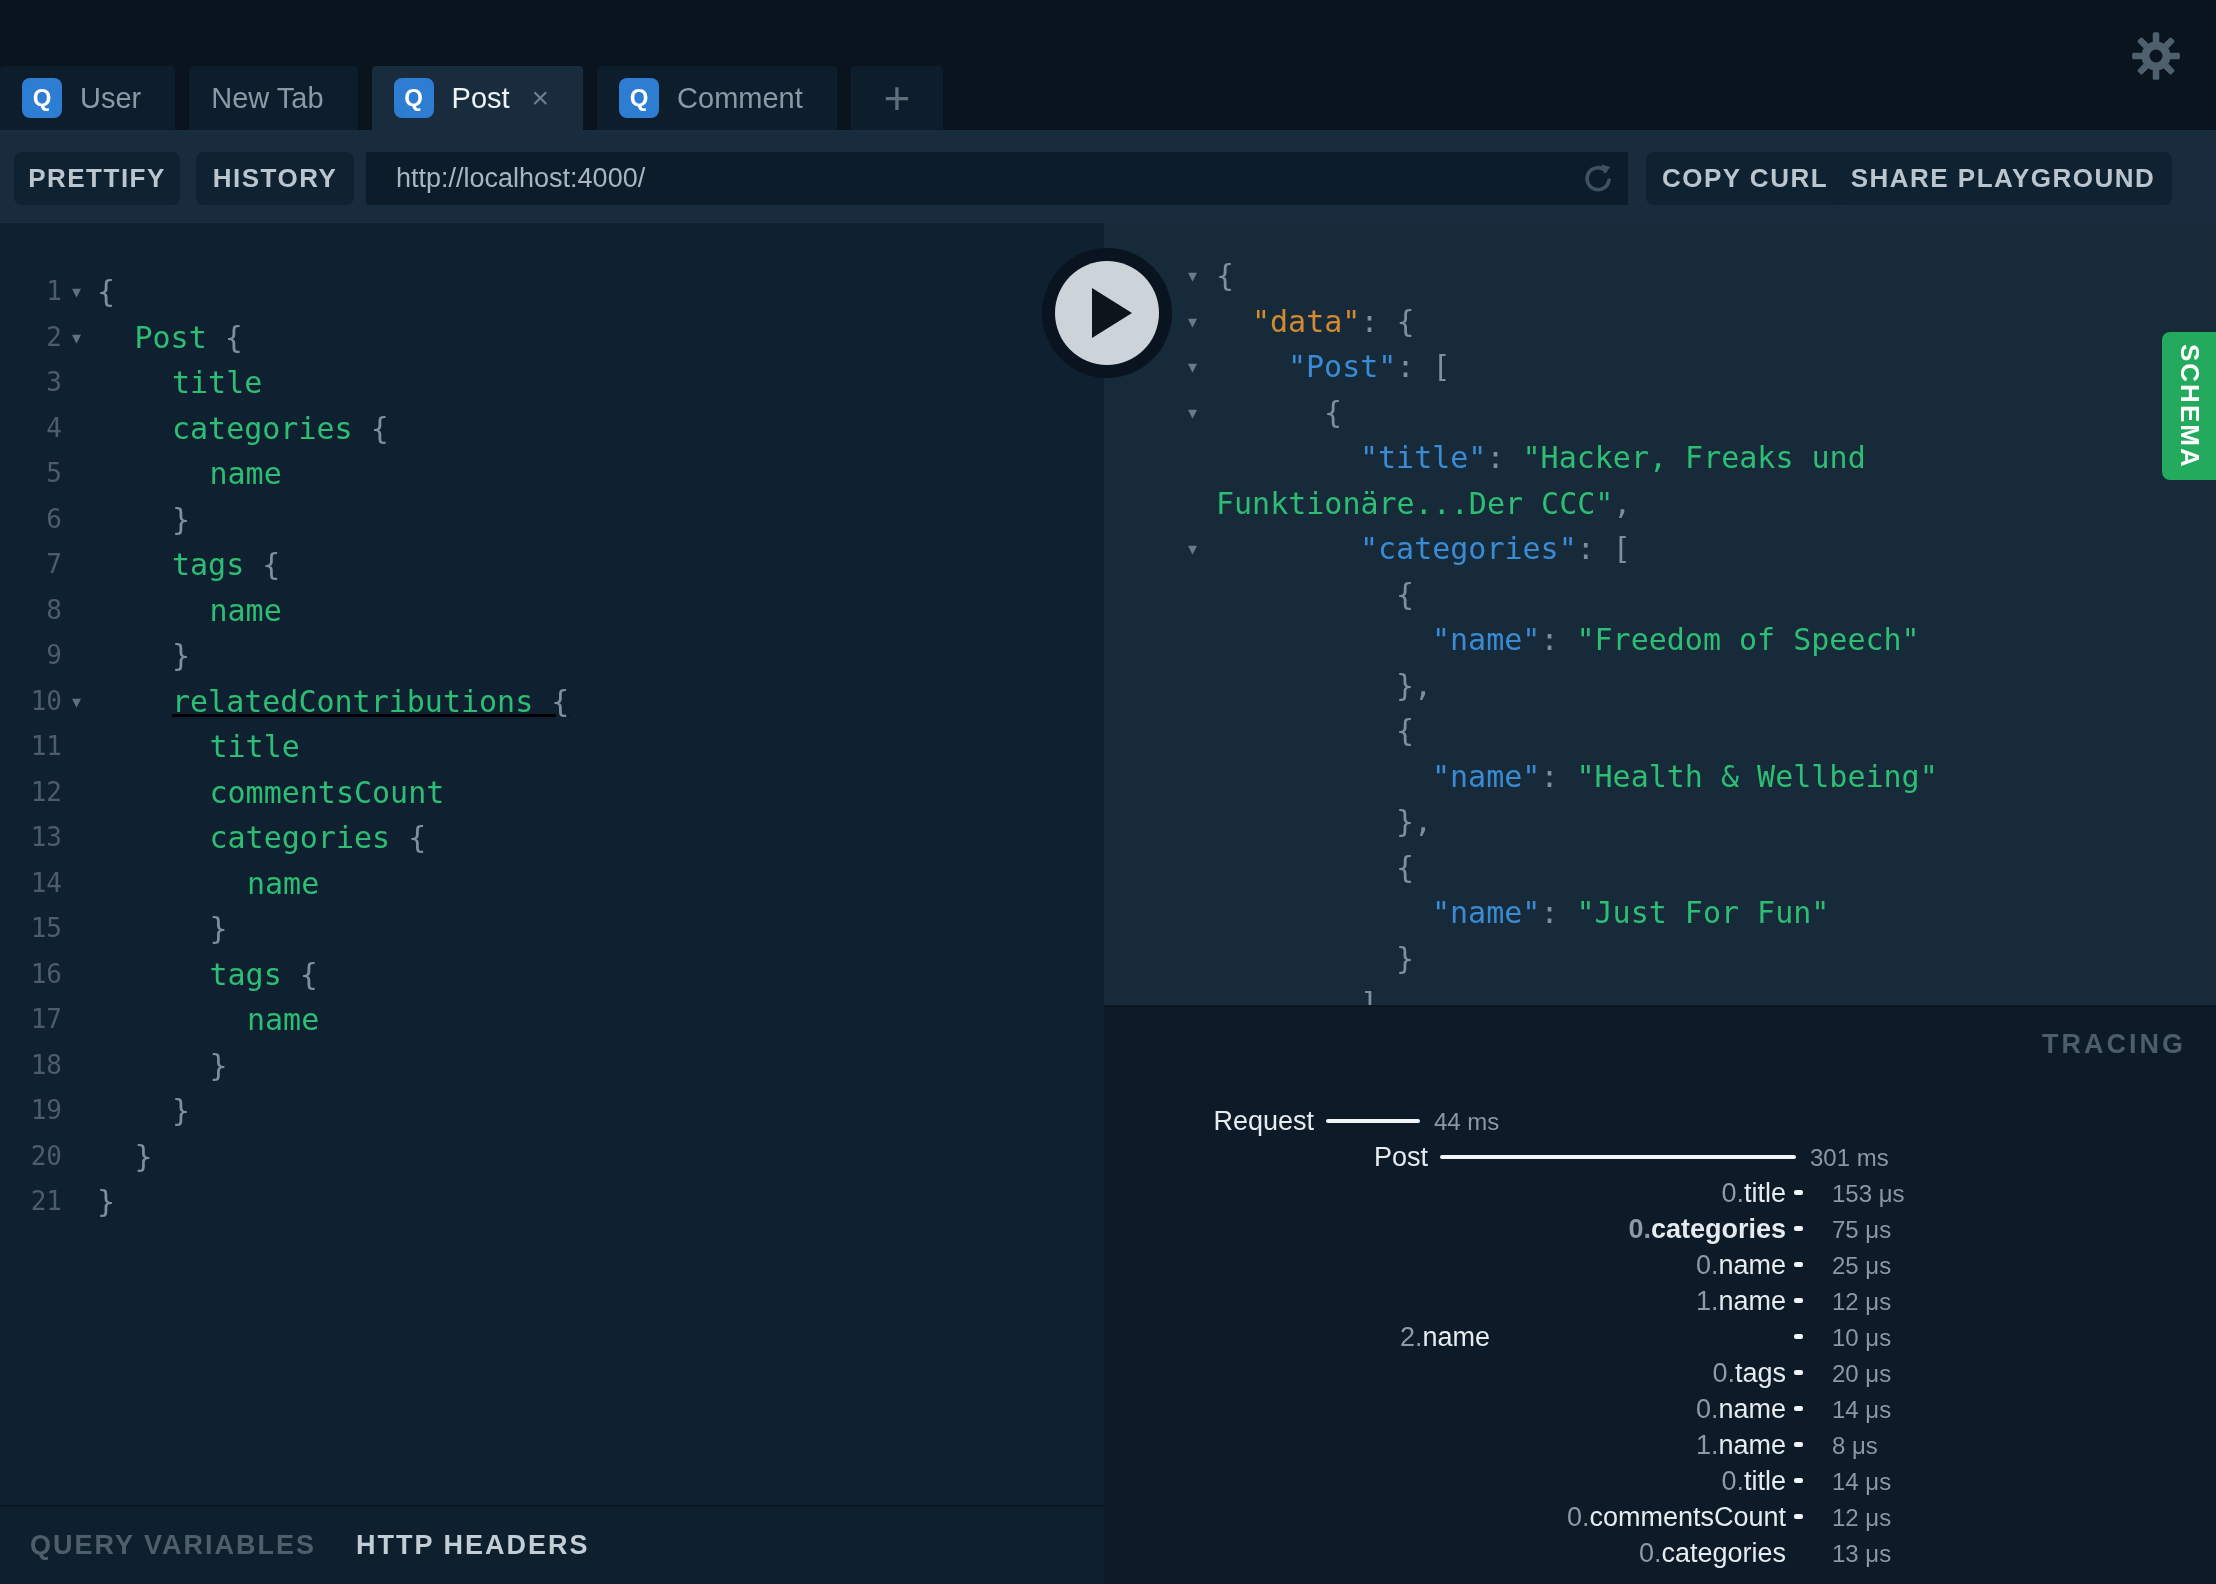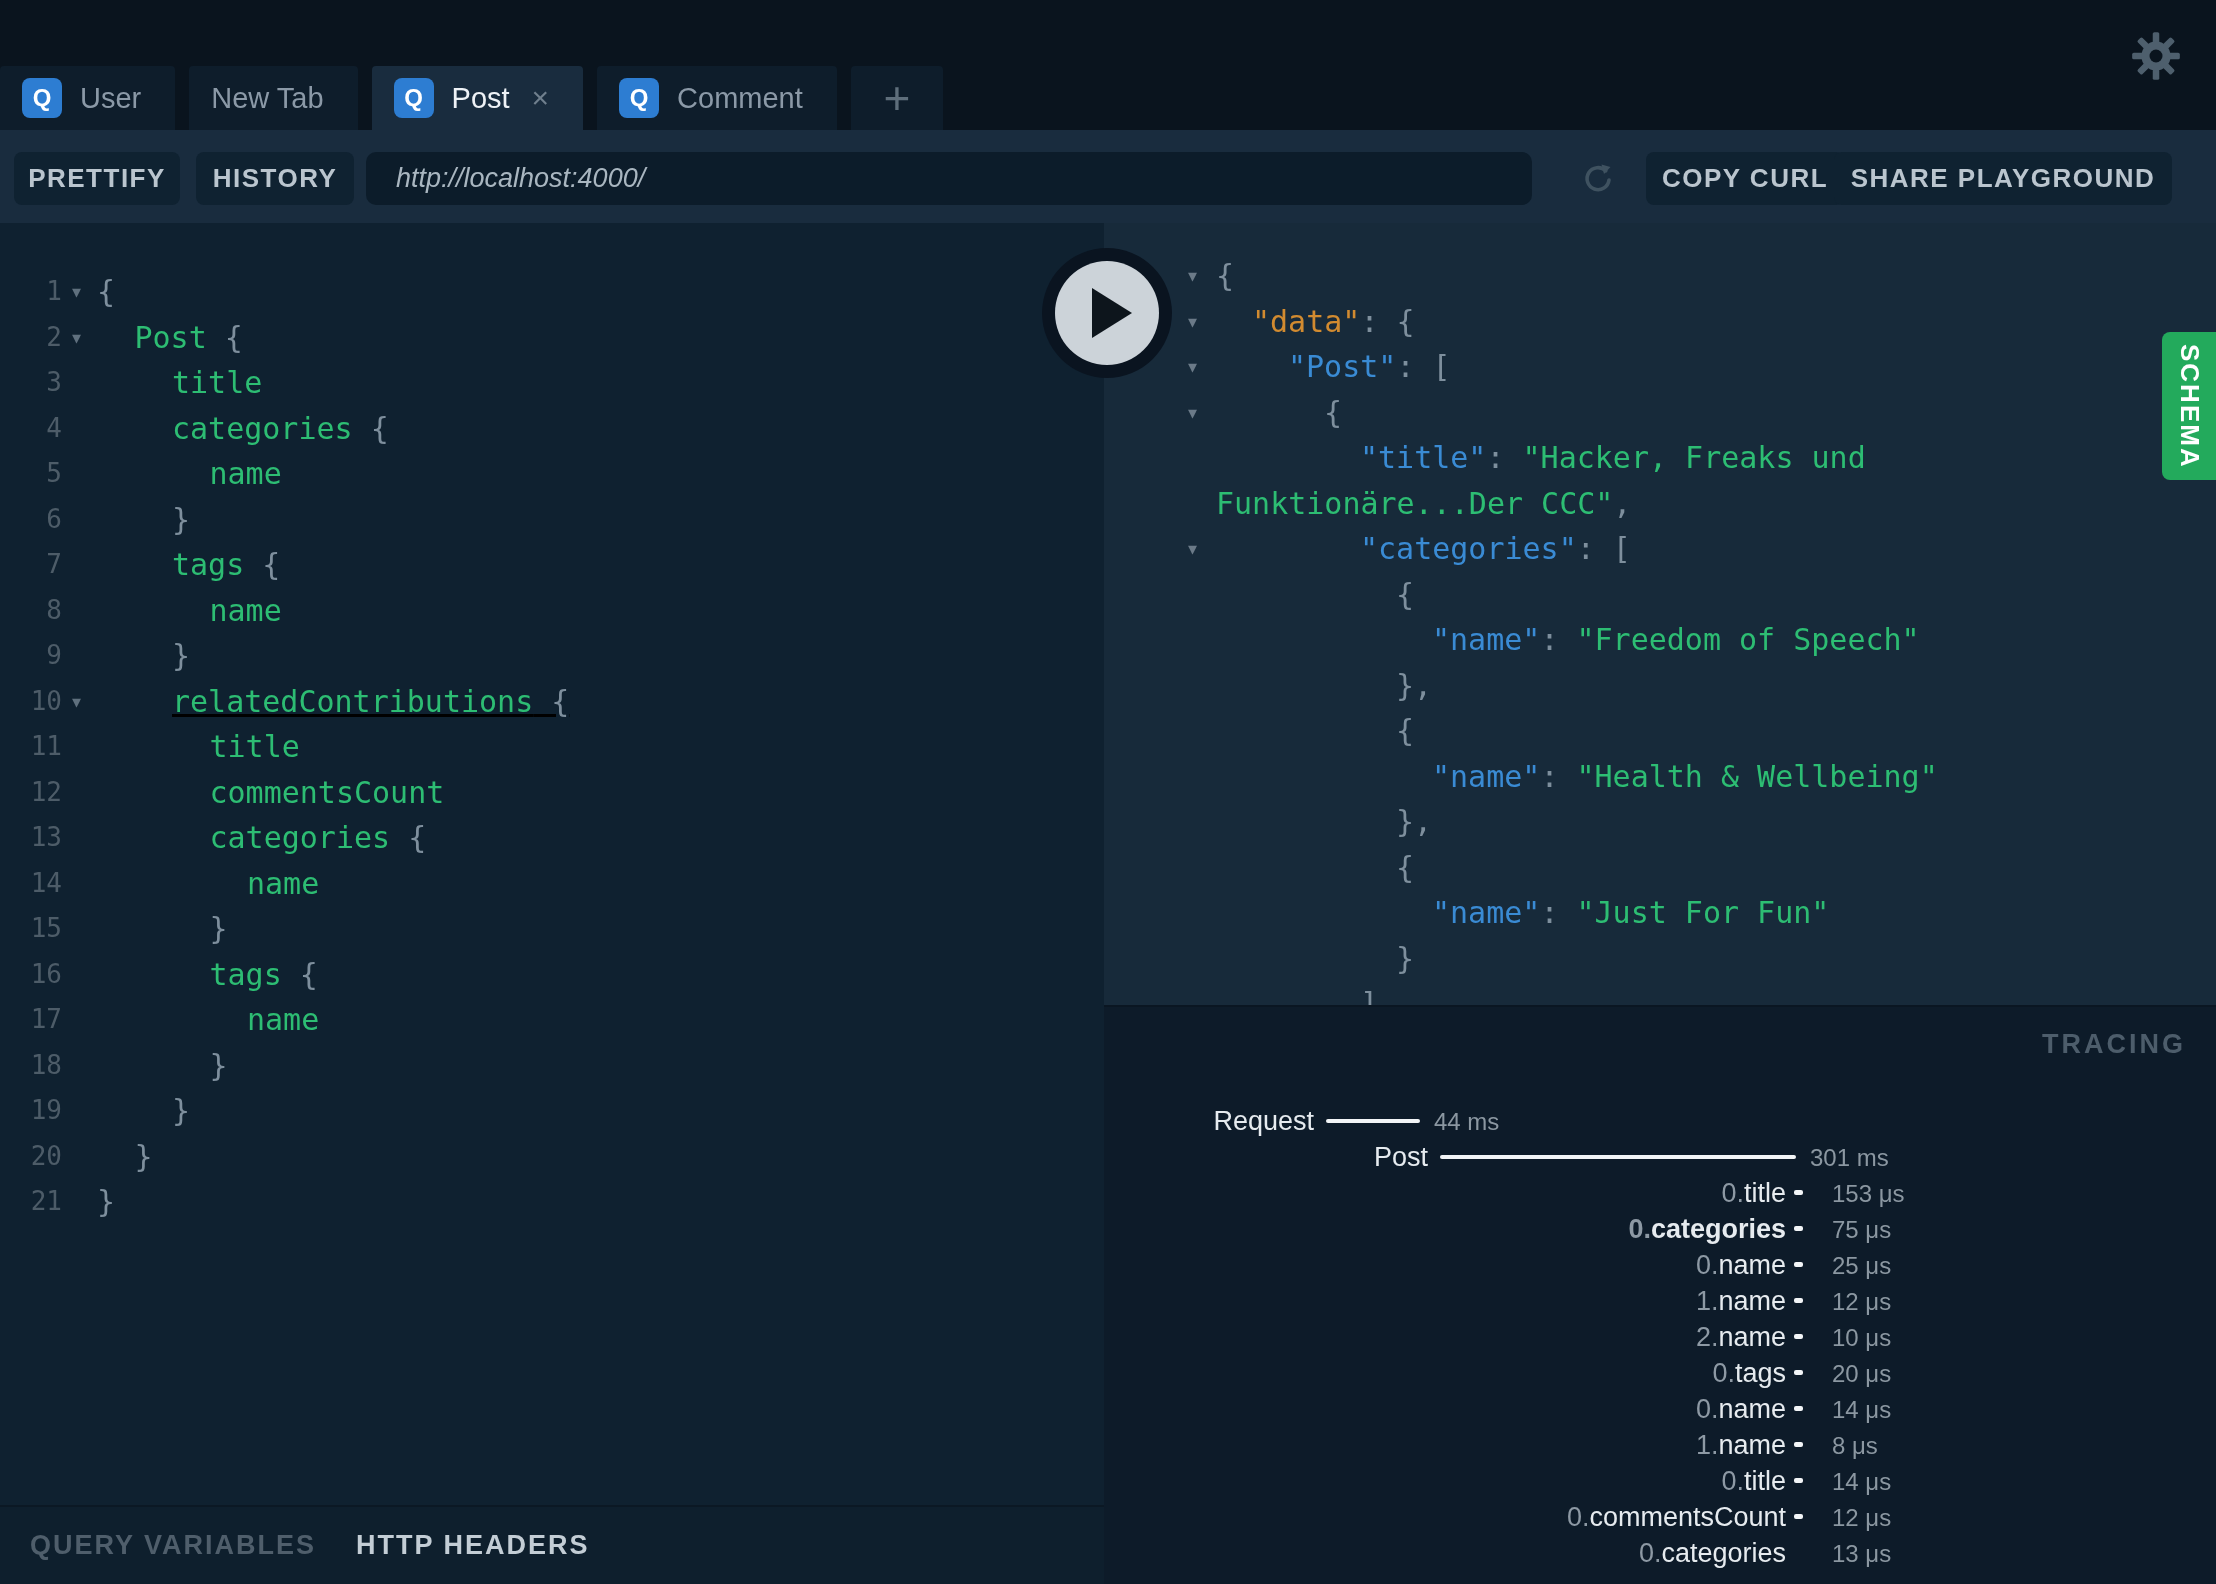--- a/index.html
+++ b/index.html
@@ -33,23 +33,23 @@
   .tbtn {
     position:absolute; top:22px; height:53px; background:#0f2231; border:none; border-radius:8px;
     color:#bac5ce; font-family:"Liberation Sans",sans-serif; font-size:26px; font-weight:600;
     letter-spacing:1.5px; cursor:pointer;
   }
   #btn-prettify { left:14px;  width:166px; }
   #btn-history  { left:196px; width:158px; }
   #btn-copycurl { left:1646px; width:198px; }
   #btn-share    { left:1834px; width:338px; }
   .url {
-    position:absolute; left:366px; top:22px; width:1166px; height:53px;
-    background:#0c1c2a; border:none; border-radius:10px; color:#a9b6c0;
-    font-size:27px; padding:0 70px 0 30px; font-family:"Liberation Sans",sans-serif; outline:none;font-style:italic;
+    position:absolute; left:366px; top:22px; width:1262px; height:53px;
+    background:#0c1c2a; border:none; border-radius:2px; color:#a9b6c0;
+    font-size:27px; padding:0 70px 0 30px; font-family:"Liberation Sans",sans-serif; outline:none;
   }
   .reload { position:absolute; left:1578px; top:28px; width:40px; height:40px; cursor:pointer; }
   
   .editor {
     position:absolute; left:0; top:223px; width:1104px; height:1282px;
     background:#0f2130; overflow:hidden; font-family:"DejaVu Sans Mono",monospace; font-size:30px;
   }
   .editor-lines { padding-top:46px; }
   .eline { position:relative; height:45.5px; line-height:45.5px; white-space:pre; }
   .ln { position:absolute; left:0; top:0; width:62px; text-align:right; color:#4d5c68; font-size:26px; }
@@ -256,21 +256,21 @@
           <div class="tlabel2" style="width: 682px;"><span class="tprefix">0.</span><span>name</span></div>
           <div class="tdash" style="left: 690px;"></div>
           <div class="tval" style="left: 728px;">25 μs</div>
         </div>
         <div class="trow">
           <div class="tlabel2" style="width: 682px;"><span class="tprefix">1.</span><span>name</span></div>
           <div class="tdash" style="left: 690px;"></div>
           <div class="tval" style="left: 728px;">12 μs</div>
         </div>
         <div class="trow">
-          <div class="tlabel2" style="width: 682px;"><span class="tprefix">2.</span><span>name</span></div>
+          <div class="tlabel2" style="width: 682px; text-align: center;"><span class="tprefix">2.</span><span>name</span></div>
           <div class="tdash" style="left: 690px;"></div>
           <div class="tval" style="left: 728px;">10 μs</div>
         </div>
         <div class="trow">
           <div class="tlabel2" style="width: 682px;"><span class="tprefix">0.</span><span>tags</span></div>
           <div class="tdash" style="left: 690px;"></div>
           <div class="tval" style="left: 728px;">20 μs</div>
         </div>
         <div class="trow">
           <div class="tlabel2" style="width: 682px;"><span class="tprefix">0.</span><span>name</span></div>

